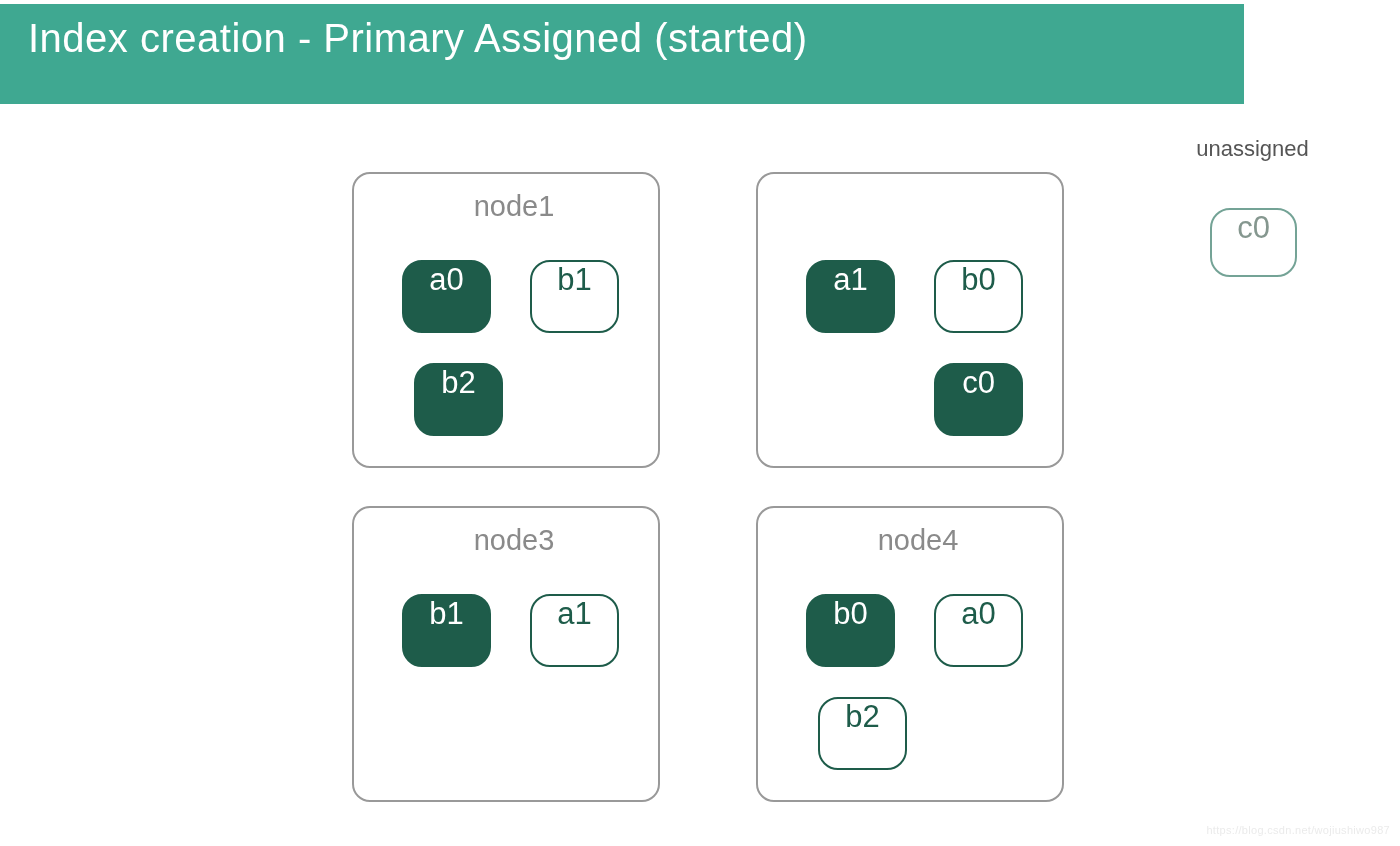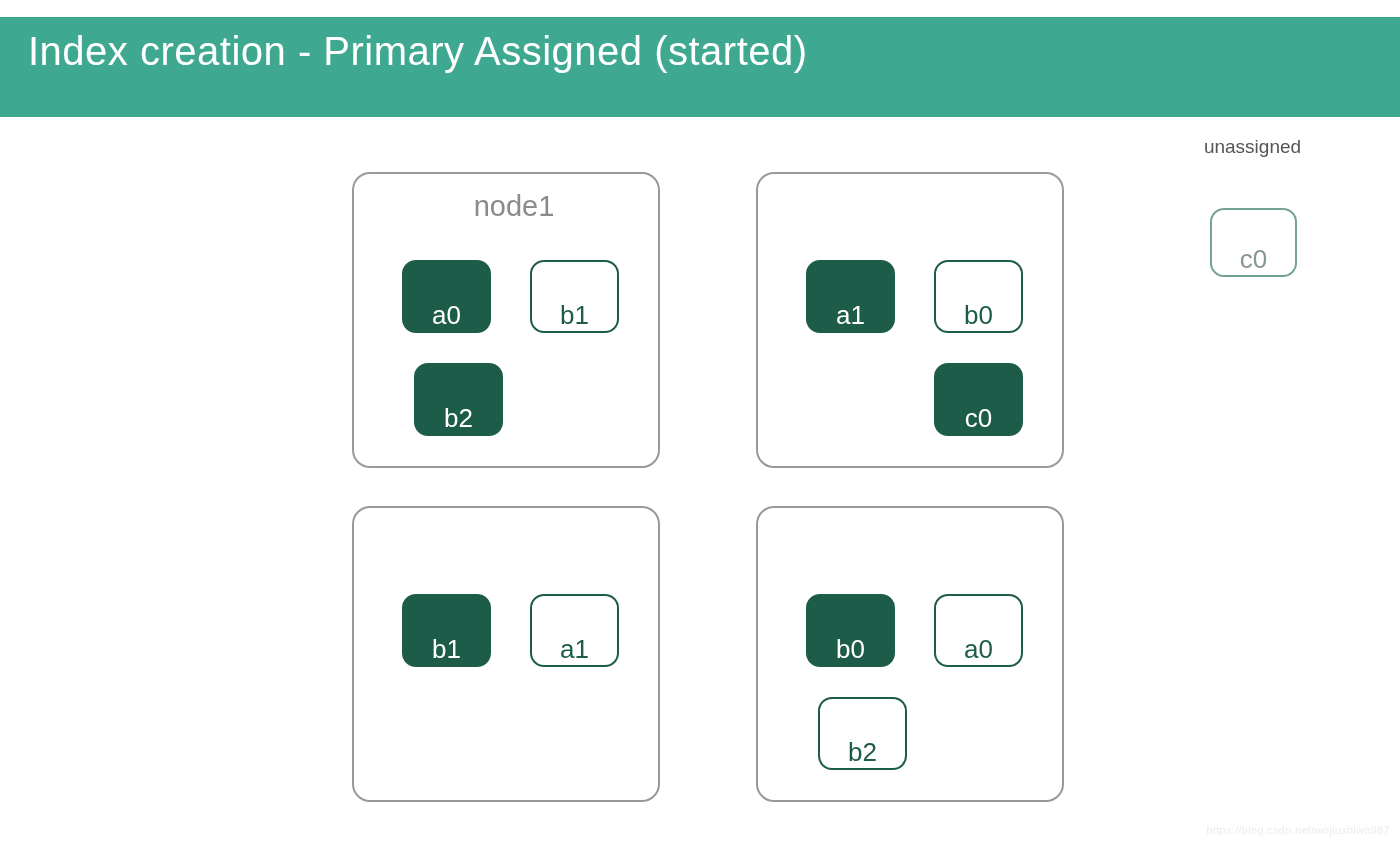--- a/index.html
+++ b/index.html
@@ -7,22 +7,22 @@
   body {
     font-family: "Liberation Sans", "DejaVu Sans", sans-serif;
     background: #ffffff;
     position: relative;
     overflow: hidden;
   }
 
   
   .header {
     position: absolute;
-    left: 0; top: 17px;
-    width: 1400px; height: 100px;
+    left: 0; top: 4px;
+    width: 1244px; height: 100px;
     background: #3FA891;
     display: flex;
     align-items: flex-start;
     padding: 10px 0 0 28px;
   }
   .header h1 {
     color: #ffffff;
     font-size: 40px;
     font-weight: 500;
     letter-spacing: 0.5px;
@@ -47,25 +47,25 @@
     margin-top: 16px;
     font-size: 29px;
     color: #8A8A8A;
     padding-left: 16px;
   }
 
   
   .shard {
     position: absolute;
     width: 89px; height: 73px;
-    border-radius: 14px;
+    border-radius: 20px;
     display: flex;
-    align-items: flex-end;
+    align-items: flex-start;
     justify-content: center;
-    font-size: 26px;
+    font-size: 31px;
   }
   .shard[data-state="primary"] {
     background: #1E5C4A;
     border: 2px solid #1E5C4A;
     color: #ffffff;
   }
   .shard[data-state="replica"] {
     background: #ffffff;
     border: 2px solid #1E5C4A;
     color: #1E5C4A;
@@ -81,21 +81,21 @@
   .pos-c2r1 { left: 176px; top: 86px;  }
   .pos-c1r2 { left: 60px;  top: 189px; }
   .pos-c2r2 { left: 176px; top: 189px; }
 
   
   .unassigned-label {
     position: absolute;
     left: 1150px; top: 136px;
     width: 205px;
     text-align: center;
-    font-size: 19px;
+    font-size: 22px;
     color: #555555;
   }
   .unassigned-shard-wrap {
     position: absolute;
     left: 1210px; top: 208px;
   }
   .unassigned-shard-wrap .shard {
     position: relative;
     left: 0; top: 0;
     width: 87px; height: 69px;
@@ -143,29 +143,31 @@
   </div>
   <div class="shard pos-c2r1" data-state="replica">
     <span>b0</span>
   </div>
   <div class="shard pos-c2r2" data-state="primary">
     <span>c0</span>
   </div>
 </div>
 
 <div class="node node--3">
+  <div class="node-title">node3</div>
   <div class="shard pos-c1r1" data-state="primary">
     <span>b1</span>
   </div>
   <div class="shard pos-c2r1" data-state="replica">
     <span>a1</span>
   </div>
 </div>
 
 <div class="node node--4">
+  <div class="node-title">node4</div>
   <div class="shard pos-c1r1" data-state="primary">
     <span>b0</span>
   </div>
   <div class="shard pos-c2r1" data-state="replica">
     <span>a0</span>
   </div>
   <div class="shard pos-c1r2" data-state="replica">
     <span>b2</span>
   </div>
 </div>

